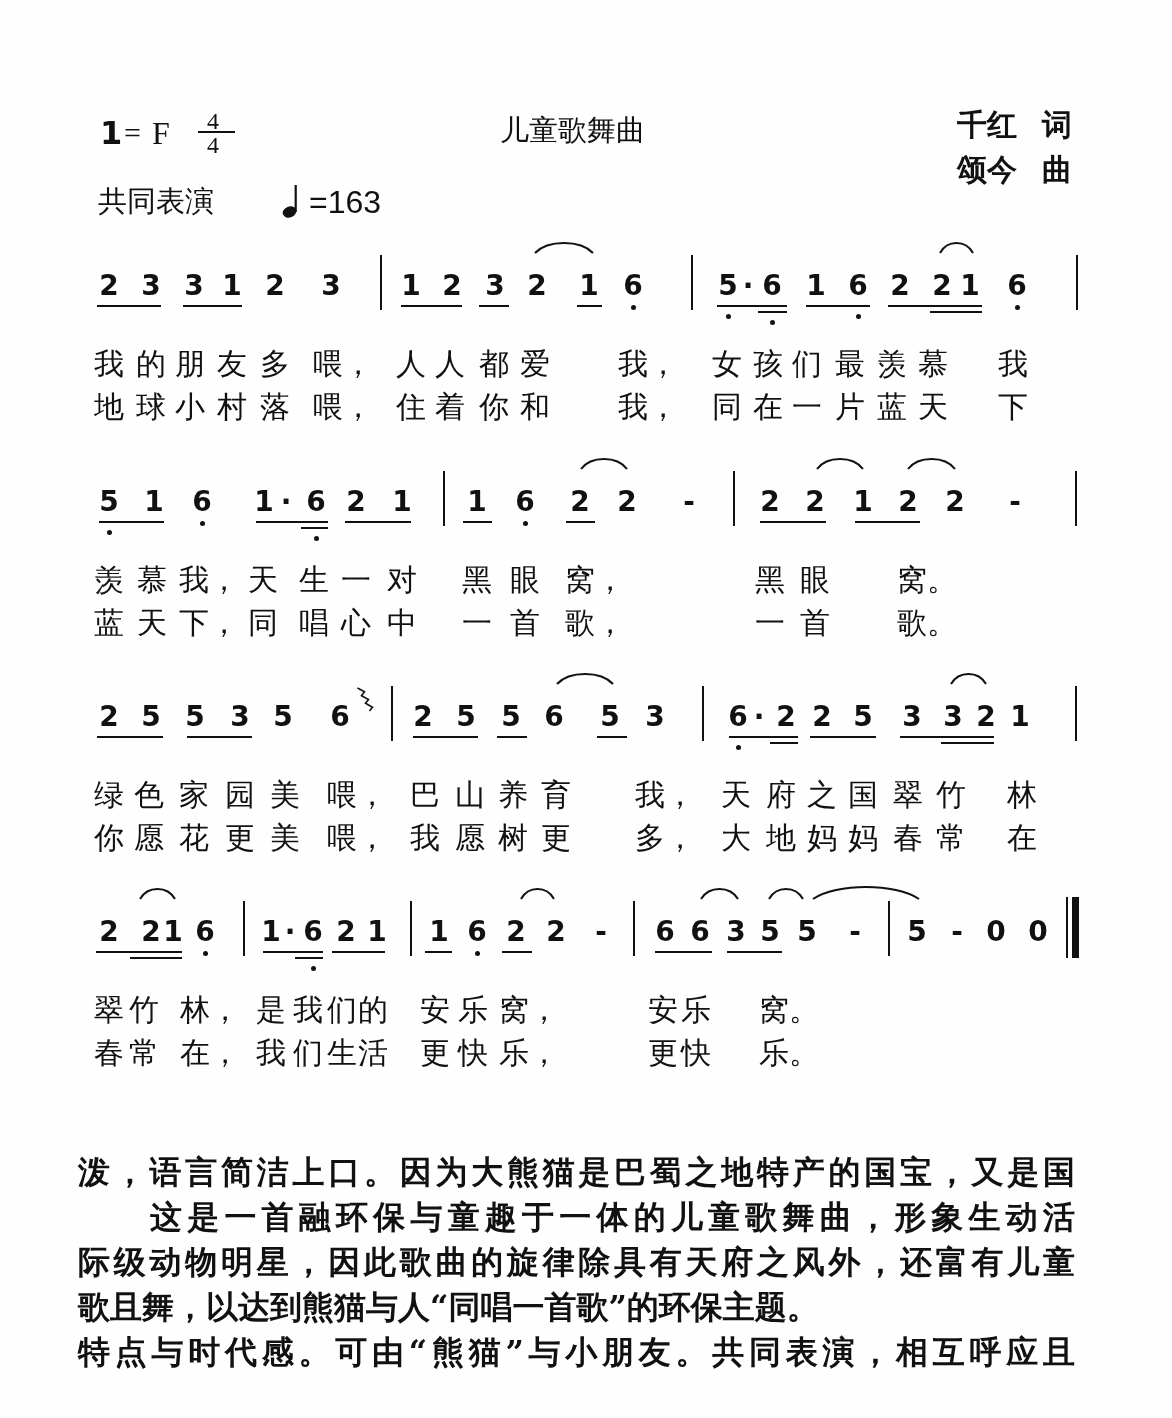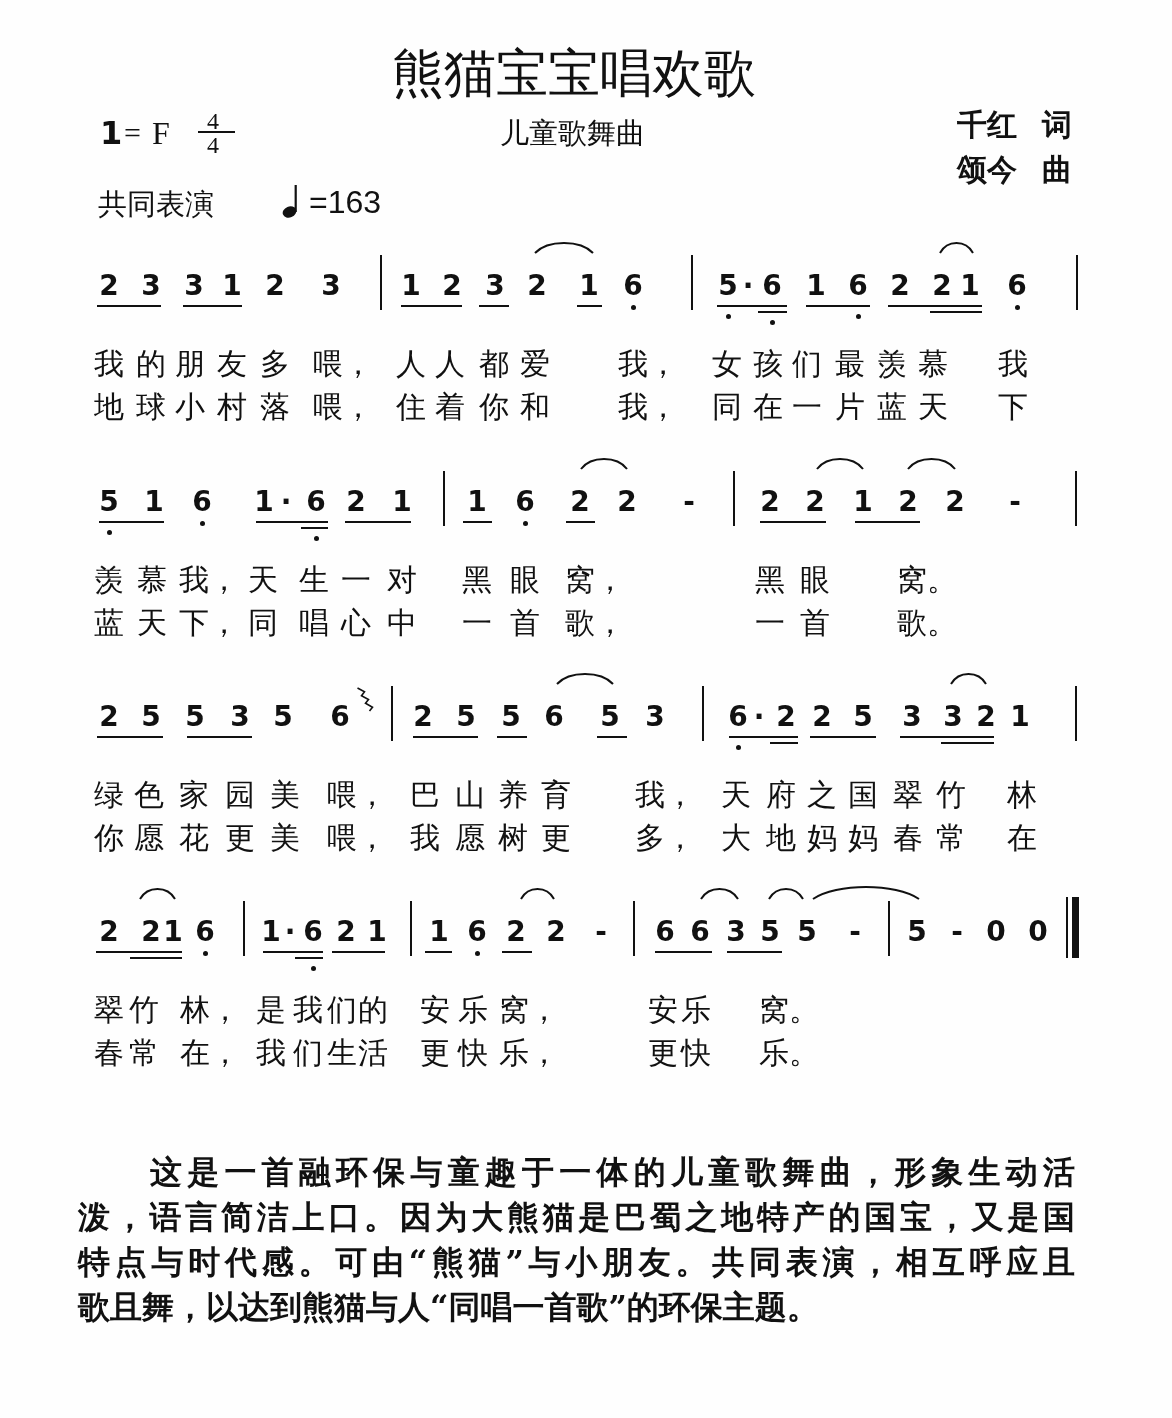--- a/index.html
+++ b/index.html
@@ -1,21 +1,21 @@
 <!DOCTYPE html>
 <html><head>
 <meta charset="utf-8">
 <style>
   html, body { margin: 0; padding: 0; background: #ffffff; }
   #page {
     position: relative; width: 1172px; height: 1418px; overflow: hidden;
     background: #fefefe; color: #111111;
     font-family: "DejaVu Sans", sans-serif;
   }
-  .abs { position: absolute; white-space: nowrap; }
+  .abs { position: absolute; white-space: nowrap; font-family: Liberation Mono, monospace; }
   .title { left: 392px; top: 44px; font-size: 52px; line-height: 58px; font-weight: normal; letter-spacing: 0; font-family: "DejaVu Sans", sans-serif; }
   .key-one { left: 100px; top: 114px; font: bold 32px/38px "DejaVu Sans", sans-serif; }
   .key-eq { left: 124px; top: 114px; font: 30px/38px "Liberation Serif", serif; }
   .key-note { left: 152px; top: 114px; font: 32px/38px "Liberation Serif", serif; }
   .ts-num { left: 207px; top: 110px; font: 24px/22px "Liberation Serif", serif; }
   .ts-line { position: absolute; left: 198px; top: 131px; width: 37px; height: 2px; background: #111; }
   .ts-den { left: 207px; top: 134px; font: 24px/22px "Liberation Serif", serif; }
   .genre { left: 500px; top: 118px; font-size: 29px; line-height: 30px; }
   .credit { font: bold 30px/30px "DejaVu Serif", serif; }
   .expr { left: 98px; top: 189px; font-size: 29px; line-height: 30px; }
@@ -36,21 +36,20 @@
     font-family: "DejaVu Serif", serif; white-space: nowrap; overflow: visible;
     text-align: justify; text-align-last: justify;
   }
   .desc-line.first { padding-left: 72px; }
   .desc-line.last { text-align: left; text-align-last: left; }
 </style>
 </head>
 <body>
 
 <div id="page">
-  <div class="abs title">熊猫宝宝唱欢歌</div>
 
   <div>
     <span class="abs key-one">1</span>
     <span class="abs key-eq">=</span>
     <span class="abs key-note">F</span>
   </div>
   <div>
     <span class="abs ts-num">4</span>
     <div class="ts-line"></div>
     <span class="abs ts-den">4</span>
@@ -390,18 +389,19 @@
           <span class="lyric" style="left: 458px; top: 1038px;">快</span>
           <span class="lyric" style="left: 499px; top: 1038px;">乐，</span>
           <span class="lyric" style="left: 648px; top: 1038px;">更</span>
           <span class="lyric" style="left: 681px; top: 1038px;">快</span>
           <span class="lyric" style="left: 759px; top: 1038px;">乐。</span>
         </div>
       </div>
     </div>
 
   <div class="desc">
+    <div class="desc-line">泼，语言简洁上口。因为大熊猫是巴蜀之地特产的国宝，又是国</div>
     <div class="desc-line first">这是一首融环保与童趣于一体的儿童歌舞曲，形象生动活</div>
-    <div class="desc-line">泼，语言简洁上口。因为大熊猫是巴蜀之地特产的国宝，又是国</div>
+    <div class="desc-line">际级动物明星，因此歌曲的旋律除具有天府之风外，还富有儿童</div>
+    <div class="desc-line last">歌且舞，以达到熊猫与人“同唱一首歌”的环保主题。</div>
     <div class="desc-line">特点与时代感。可由“熊猫”与小朋友。共同表演，相互呼应且</div>
-    <div class="desc-line last">歌且舞，以达到熊猫与人“同唱一首歌”的环保主题。</div>
   </div>
 </div>
 
 </body></html>

